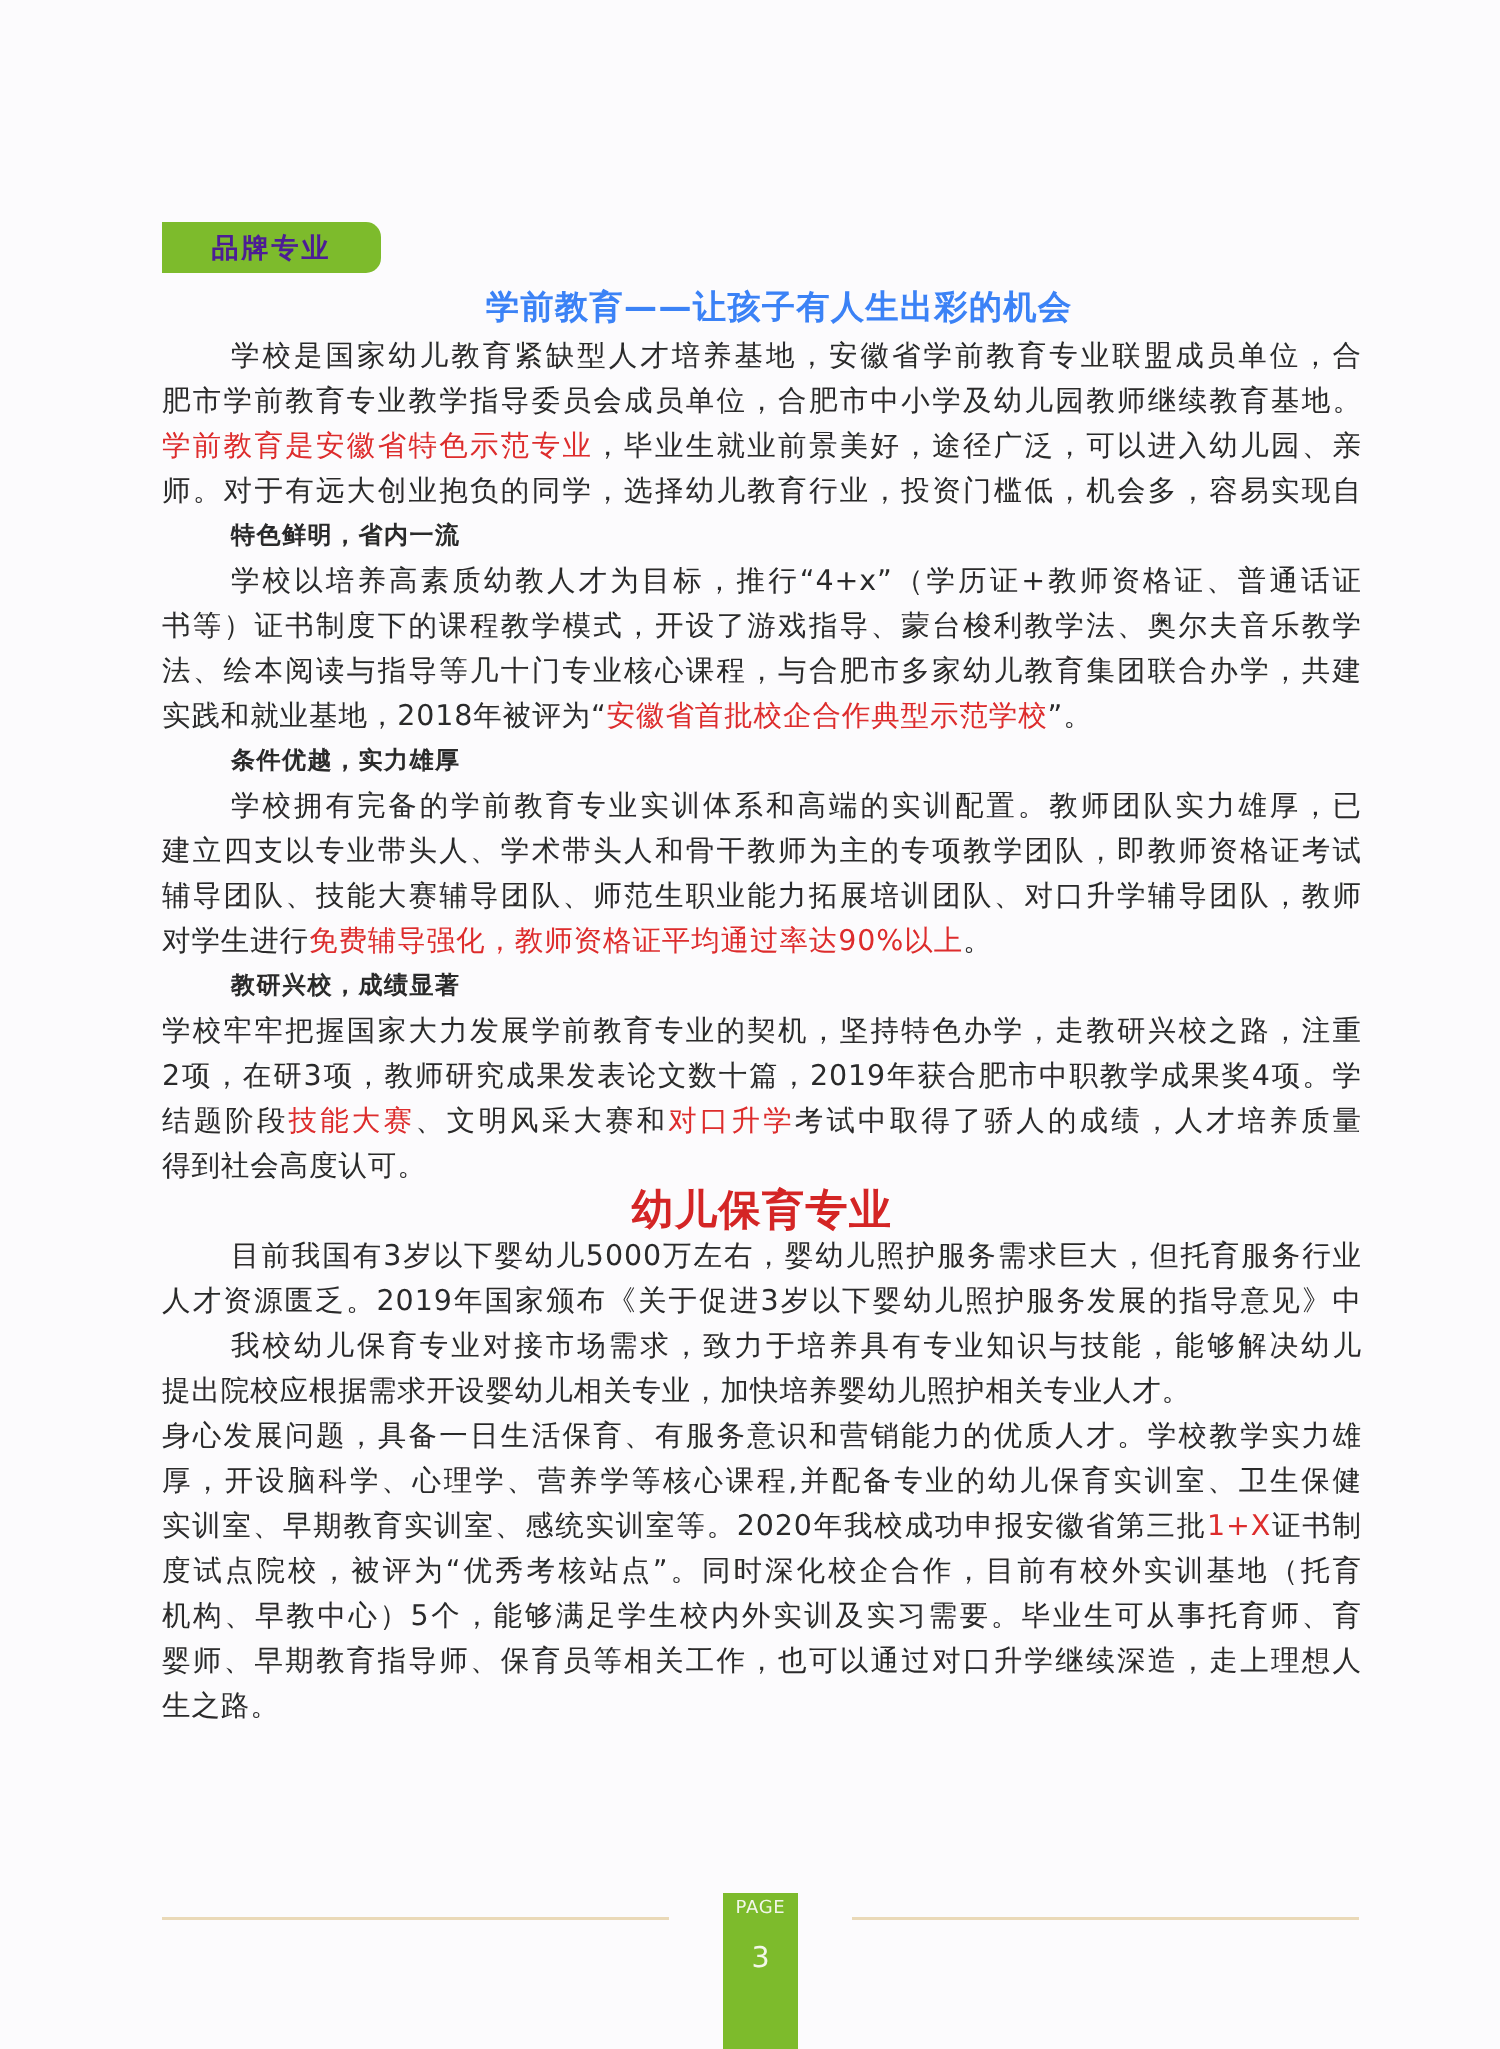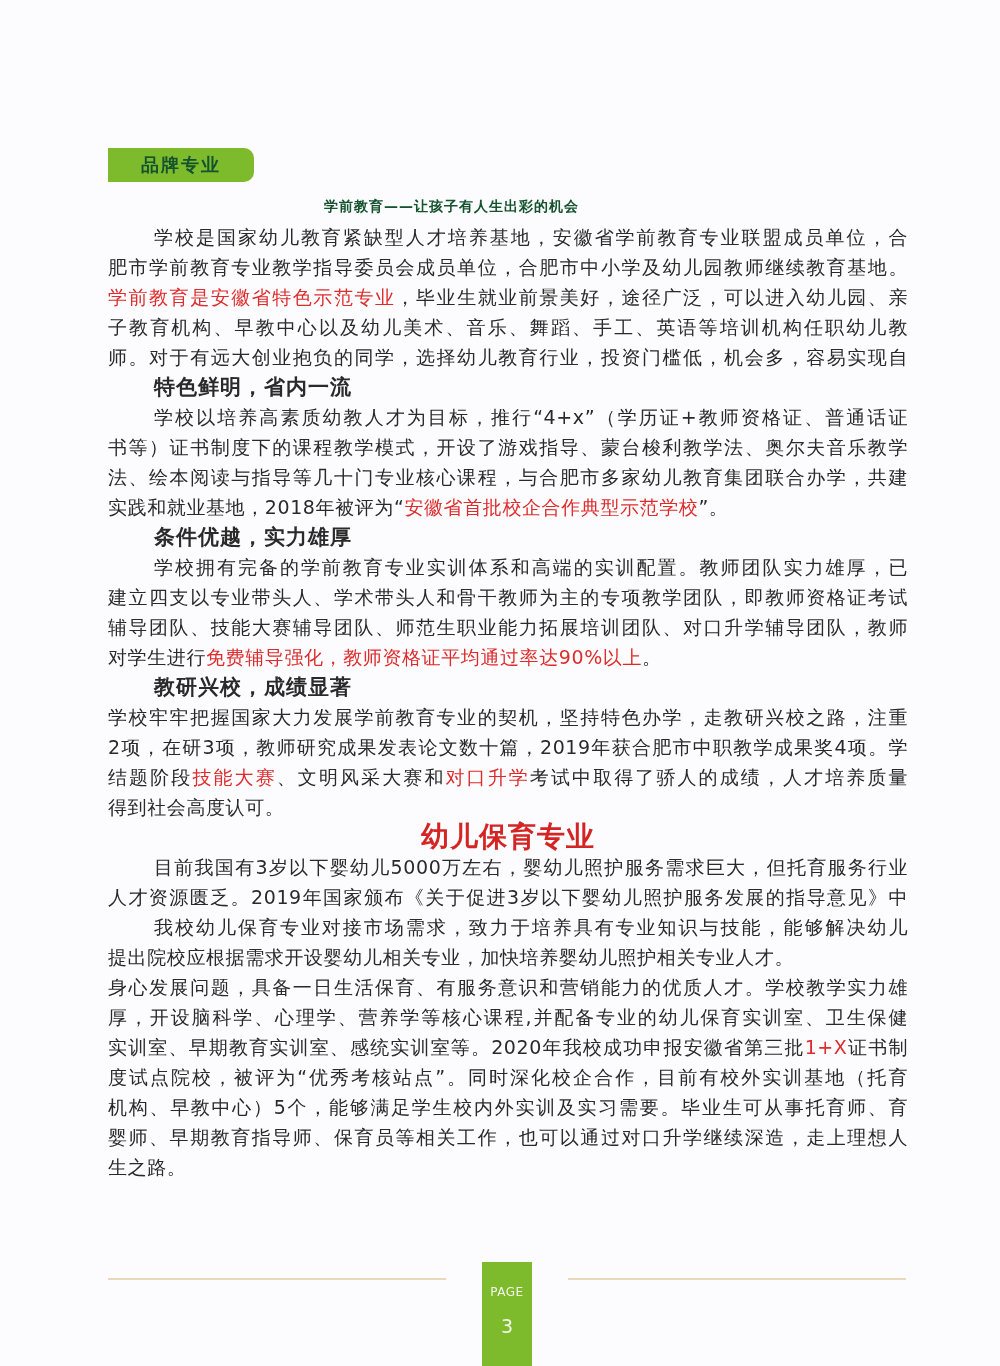--- a/index.html
+++ b/index.html
@@ -8,64 +8,63 @@
     background: #fcfbfd;
     font-family: "DejaVu Sans", "Liberation Sans", sans-serif;
     color: #2a2a2a;
     position: relative;
   }
   .badge {
     position: absolute; left: 108px; top: 148px;
     width: 146px; height: 34px;
     background: #7dbb2c;
     border-radius: 0 10px 10px 0;
-    color: #14532d; font-weight: bold; font-size: 18px;
+    color: #4c1d95; font-weight: bold; font-size: 18px;
     display: flex; align-items: center; justify-content: center;
     letter-spacing: 2px;
   }
   .content { position: absolute; left: 108px; top: 190px; width: 800px; }
   .title {
-    text-align: center; color: #14532d; font-weight: bold;
-    font-size: 14px; height: 32px; line-height: 32px; letter-spacing: 1px;
+    text-align: center; color: #3b82f6; font-weight: bold;
+    font-size: 22px; height: 32px; line-height: 32px; letter-spacing: 1px;
     padding-left: 216px; text-align: left;
   }
   .title2 {
     color: #d42525; font-weight: bold; font-size: 28px;
     height: 30px; line-height: 30px; text-align: center; letter-spacing: 1px;
   }
   .line {
     font-size: 19px; height: 30px; line-height: 30px;
     white-space: nowrap; letter-spacing: 0.6px;
     text-align: justify; text-align-last: justify;
   }
   .line.last { text-align-last: left; }
   .indent { padding-left: 46px; }
-  .sub { font-weight: bold; font-size: 21px; height: 30px; line-height: 30px; padding-left: 46px; letter-spacing: 1px; }
+  .sub { font-weight: bold; font-size: 16px; height: 30px; line-height: 30px; padding-left: 46px; letter-spacing: 1px; }
   .sub.plain { font-weight: bold; }
   .red { color: #dd2c2c; }
   .footer-line { position: absolute; top: 1278px; height: 2px; background: #ead9b8; }
   .page-tag {
     position: absolute; left: 482px; top: 1262px; width: 50px; height: 104px;
     background: #7dbb2c; color: #f3f7ea; text-align: center;
   }
-  .page-tag .label { font-size: 12px; margin-top: 23px; letter-spacing: 0.5px; }
+  .page-tag .label { font-size: 12px; margin-top: 2px; letter-spacing: 0.5px; }
   .page-tag .num { font-size: 19px; margin-top: 16px; }
 </style>
 </head>
 <body>
 
 <div class="badge">品牌专业</div>
 
 <div class="content">
   <div class="title">学前教育——让孩子有人生出彩的机会</div>
 
   <div class="line indent">学校是国家幼儿教育紧缺型人才培养基地，安徽省学前教育专业联盟成员单位，合</div>
   <div class="line">肥市学前教育专业教学指导委员会成员单位，合肥市中小学及幼儿园教师继续教育基地。</div>
   <div class="line"><span class="red">学前教育是安徽省特色示范专业</span><span>，毕业生就业前景美好，途径广泛，可以进入幼儿园、亲</span></div>
-  <div class="line">子教育机构、早教中心以及幼儿美术、音乐、舞蹈、手工、英语等培训机构任职幼儿教</div>
   <div class="line">师。对于有远大创业抱负的同学，选择幼儿教育行业，投资门槛低，机会多，容易实现自</div>
 
   <div class="sub">特色鲜明，省内一流</div>
   <div class="line indent">学校以培养高素质幼教人才为目标，推行“4+x”（学历证+教师资格证、普通话证</div>
   <div class="line">书等）证书制度下的课程教学模式，开设了游戏指导、蒙台梭利教学法、奥尔夫音乐教学</div>
   <div class="line">法、绘本阅读与指导等几十门专业核心课程，与合肥市多家幼儿教育集团联合办学，共建</div>
   <div class="line last"><span>实践和就业基地，2018年被评为“</span><span class="red">安徽省首批校企合作典型示范学校</span><span>”。</span></div>
 
   <div class="sub">条件优越，实力雄厚</div>
   <div class="line indent">学校拥有完备的学前教育专业实训体系和高端的实训配置。教师团队实力雄厚，已</div>

